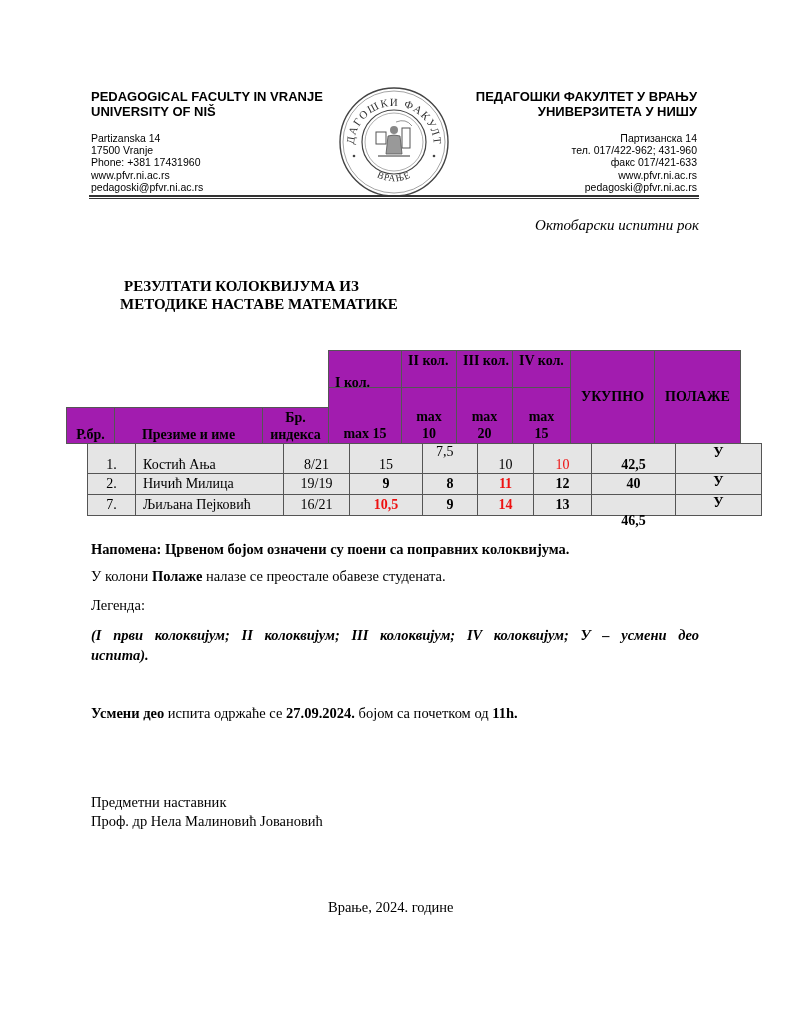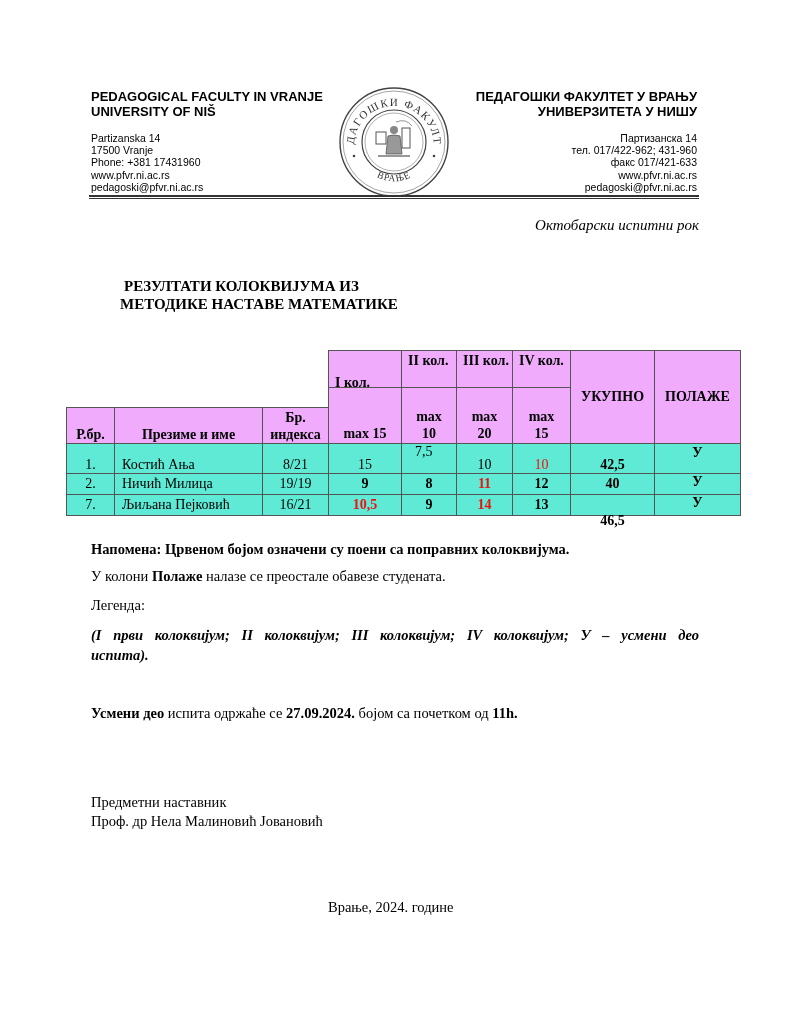--- a/index.html
+++ b/index.html
@@ -20,22 +20,22 @@
   .seal { left: 336px; top: 84px; width: 116px; height: 116px; }
 
   .term { right: 92px; top: 217px; font-style: italic; font-size: 15px; }
 
   .title { left: 120px; top: 277px; font-weight: bold; font-size: 15px; line-height: 18px; }
   .title .l1 { padding-left: 4px; display: block; }
 
   
   .tbl { position: absolute; left: 0; top: 0; width: 791px; height: 1024px; pointer-events: none; }
   .cell { position: absolute; box-sizing: border-box; border: 1px solid #555; font-family: "Liberation Serif", "DejaVu Serif", serif; font-size: 14px; pointer-events: auto; }
-  .hdr { background: #f0abfc; font-weight: bold; }
-  .body { background: #5eead4; }
+  .hdr { background: #a21caf; font-weight: bold; }
+  .body { background: #e5e5e5; margin-left: 21px; }
   .red { color: #ee1111; }
   .b { font-weight: bold; }
   .center { text-align: center; }
 
   .para { left: 91px; font-size: 14.5px; }
   .note { top: 541px; font-weight: bold; }
   .col-note { top: 568px; }
   .legend { top: 597px; text-align: center; }
   .legend-text { top: 625px; width: 608px; font-weight: bold; font-style: italic; text-align: justify; text-align-last: left; line-height: 20px; word-spacing: 6px; }
   .oral { top: 705px; }

